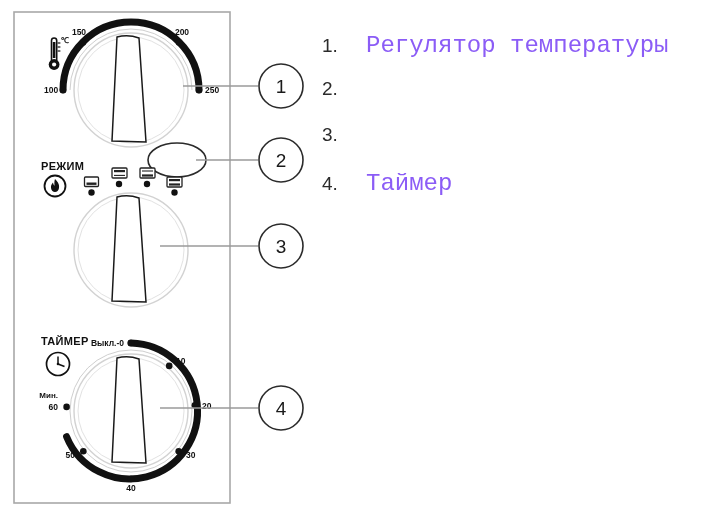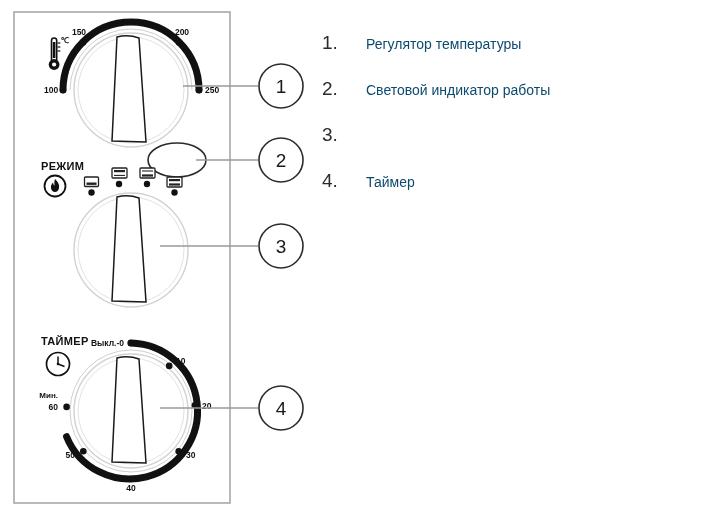--- a/index.html
+++ b/index.html
@@ -37,24 +37,24 @@
     align-items: baseline;
     height: 46px;
   }
   .legend-num {
     width: 44px;
     font-size: 19px;
     color: #2b2b2b;
     font-family: "Liberation Sans", sans-serif;
   }
   .legend-label {
-    font-size: 14px;
-    color: #0c4a6e;
+    font-size: 24px;
+    color: #8b5cf6;
     white-space: nowrap;
-    font-family: Liberation Sans, sans-serif;
+    font-family: Liberation Mono, monospace;
   }
   text {
     font-family: "Liberation Sans", sans-serif;
   }
   .tick-label {
     font-size: 8.5px;
     font-weight: bold;
     fill: #111111;
   }
   .section-label {
@@ -224,21 +224,20 @@
 
   </svg>
 
   <div class="legend">
     <div class="legend-row">
       <span class="legend-num">1.</span>
       <span class="legend-label">Регулятор температуры</span>
     </div>
     <div class="legend-row">
       <span class="legend-num">2.</span>
-      <span class="legend-label">Световой индикатор работы</span>
     </div>
     <div class="legend-row">
       <span class="legend-num">3.</span>
     </div>
     <div class="legend-row">
       <span class="legend-num">4.</span>
       <span class="legend-label">Таймер</span>
     </div>
   </div>
 

